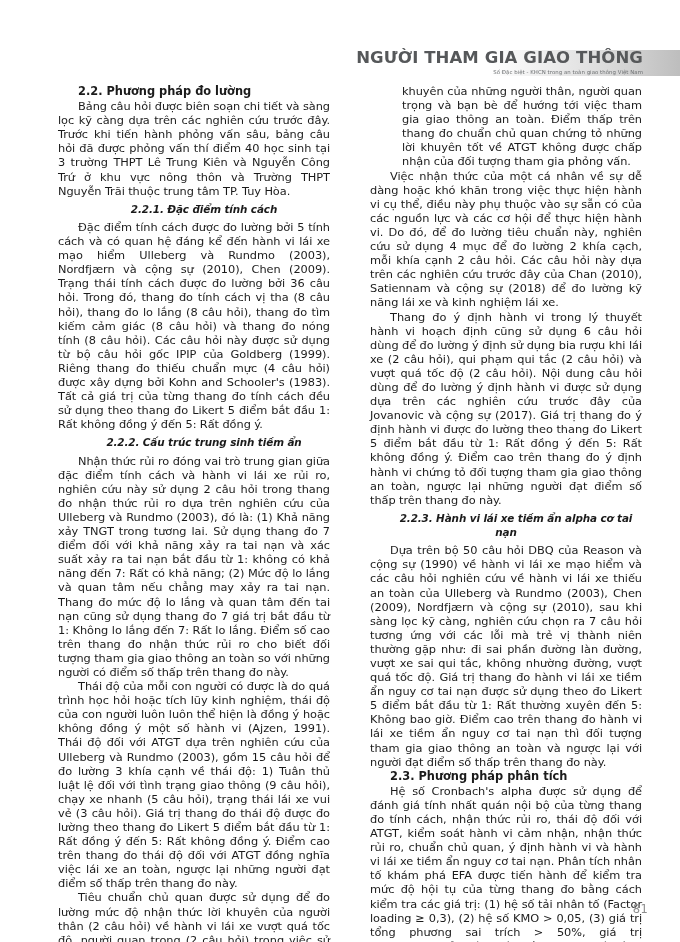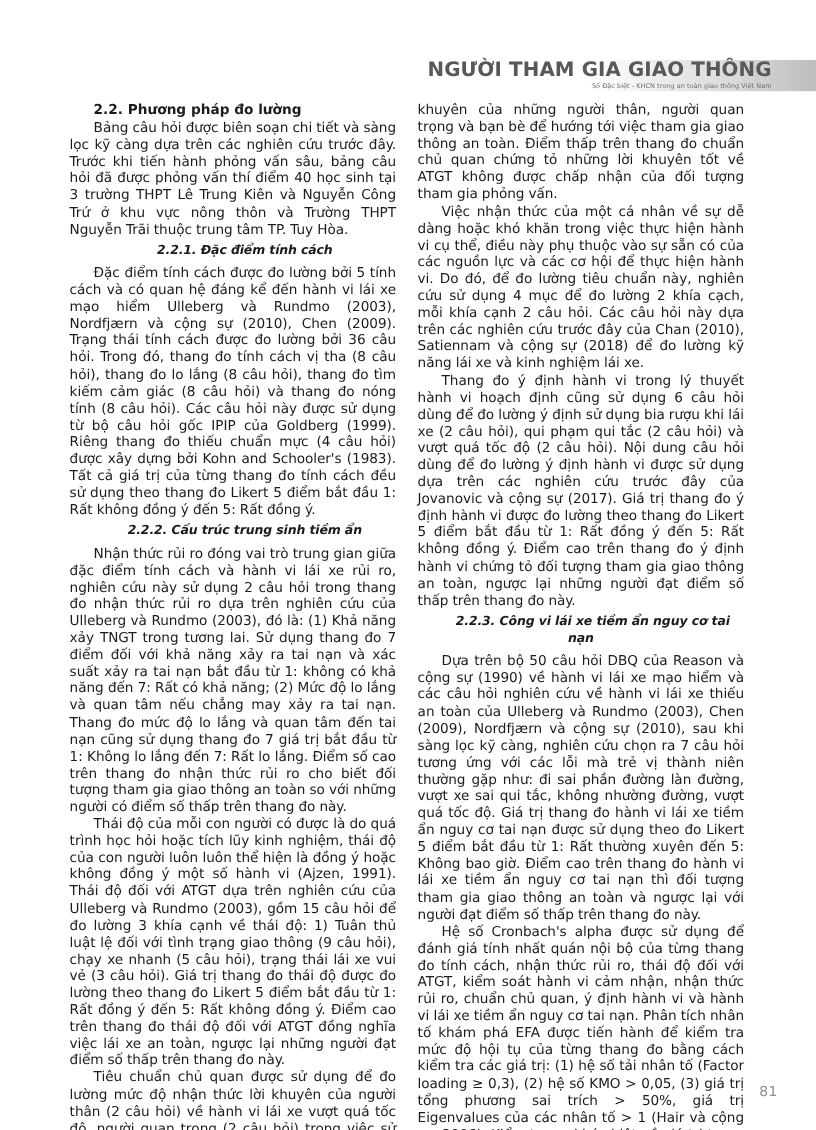--- a/index.html
+++ b/index.html
@@ -71,41 +71,41 @@
   }
 
   
   .columns {
     position: absolute;
     top: 84px;
     left: 58px;
     right: 40px;
     bottom: 60px;
     display: flex;
-    gap: 18px;
+    gap: 40px;
   }
   .col {
     width: 272px;
     flex: 0 0 272px;
   }
 
   
   p.body {
     margin: 0;
     font-size: 11.35px;
     line-height: 14.1px;
     text-align: justify;
     text-justify: inter-word;
     text-indent: 20px;
     letter-spacing: -0.05px;
     -webkit-hyphens: none;
     hyphens: none;
     word-spacing: -0.1px;
   }
-  p.body.noindent { text-indent: 0; }
+  p.body.noindent { text-indent: 0; margin-left: 32px; }
 
   h3.h2 {
     margin: 0 0 0.5px 0;
     font-size: 11.4px;
     line-height: 14.6px;
     font-weight: 700;
     text-indent: 20px;
     text-align: left;
   }
   h4.h3 {
@@ -166,24 +166,25 @@
     </div>
 
     <div class="col">
 
       <p class="body noindent">khuyên của những người thân, người quan trọng và bạn bè để hướng tới việc tham gia giao thông an toàn. Điểm thấp trên thang đo chuẩn chủ quan chứng tỏ những lời khuyên tốt về ATGT không được chấp nhận của đối tượng tham gia phỏng vấn.</p>
 
       <p class="body">Việc nhận thức của một cá nhân về sự dễ dàng hoặc khó khăn trong việc thực hiện hành vi cụ thể, điều này phụ thuộc vào sự sẵn có của các nguồn lực và các cơ hội để thực hiện hành vi. Do đó, để đo lường tiêu chuẩn này, nghiên cứu sử dụng 4 mục để đo lường 2 khía cạch, mỗi khía cạnh 2 câu hỏi. Các câu hỏi này dựa trên các nghiên cứu trước đây của Chan (2010), Satiennam và cộng sự (2018) để đo lường kỹ năng lái xe và kinh nghiệm lái xe.</p>
 
       <p class="body">Thang đo ý định hành vi trong lý thuyết hành vi hoạch định cũng sử dụng 6 câu hỏi dùng để đo lường ý định sử dụng bia rượu khi lái xe (2 câu hỏi), qui phạm qui tắc (2 câu hỏi) và vượt quá tốc độ (2 câu hỏi). Nội dung câu hỏi dùng để đo lường ý định hành vi được sử dụng dựa trên các nghiên cứu trước đây của Jovanovic và cộng sự (2017). Giá trị thang đo ý định hành vi được đo lường theo thang đo Likert 5 điểm bắt đầu từ 1: Rất đồng ý đến 5: Rất không đồng ý. Điểm cao trên thang đo ý định hành vi chứng tỏ đối tượng tham gia giao thông an toàn, ngược lại những người đạt điểm số thấp trên thang đo này.</p>
 
-      <h4 class="h3">2.2.3. Công vi lái xe tiềm ẩn nguy cơ tai nạn</h4>
+      <h4 class="h3">2.2.3. Hành vi lái xe tiềm ẩn alpha cơ tai nạn</h4>
 
       <p class="body">Dựa trên bộ 50 câu hỏi DBQ của Reason và cộng sự (1990) về hành vi lái xe mạo hiểm và các câu hỏi nghiên cứu về hành vi lái xe thiếu an toàn của Ulleberg và Rundmo (2003), Chen (2009), Nordfjærn và cộng sự (2010), sau khi sàng lọc kỹ càng, nghiên cứu chọn ra 7 câu hỏi tương ứng với các lỗi mà trẻ vị thành niên thường gặp như: đi sai phần đường làn đường, vượt xe sai qui tắc, không nhường đường, vượt quá tốc độ. Giá trị thang đo hành vi lái xe tiềm ẩn nguy cơ tai nạn được sử dụng theo đo Likert 5 điểm bắt đầu từ 1: Rất thường xuyên đến 5: Không bao giờ. Điểm cao trên thang đo hành vi lái xe tiềm ẩn nguy cơ tai nạn thì đối tượng tham gia giao thông an toàn và ngược lại với người đạt điểm số thấp trên thang đo này.</p>
 
+      <h3 class="h2">2.3. Phương pháp phân tích</h3>
 
       <p class="body">Hệ số Cronbach's alpha được sử dụng để đánh giá tính nhất quán nội bộ của từng thang đo tính cách, nhận thức rủi ro, thái độ đối với ATGT, kiểm soát hành vi cảm nhận, nhận thức rủi ro, chuẩn chủ quan, ý định hành vi và hành vi lái xe tiềm ẩn nguy cơ tai nạn. Phân tích nhân tố khám phá EFA được tiến hành để kiểm tra mức độ hội tụ của từng thang đo bằng cách kiểm tra các giá trị: (1) hệ số tải nhân tố (Factor loading ≥ 0,3), (2) hệ số KMO &gt; 0,05, (3) giá trị tổng phương sai trích &gt; 50%, giá trị Eigenvalues của các nhân tố &gt; 1 (Hair và cộng sự, 2006). Kiểm tra sự khác biệt về giá trị trung bình của yếu tố vùng miền đối với tính cách, cấu trúc trung gian tiềm ẩn và hành vi lái xe tiềm ẩn nguy cơ tai nạn.</p>
 
     </div>
   </div>
 
   <div class="folio">81</div>
 
 </div>
 

